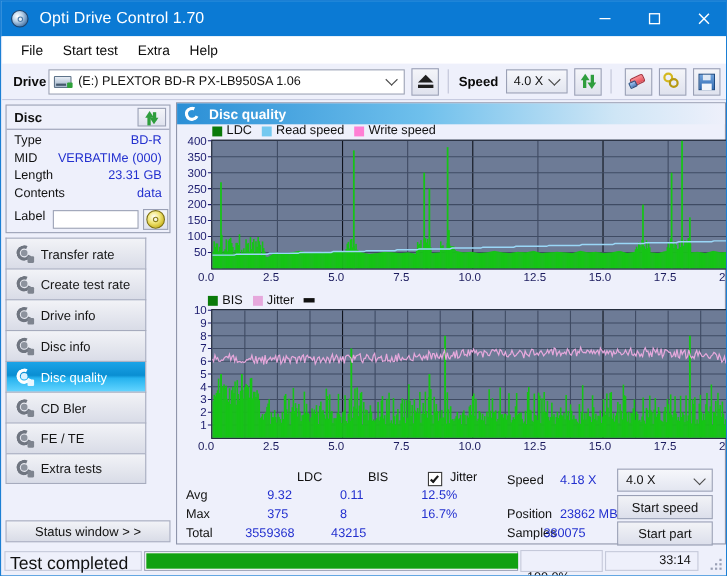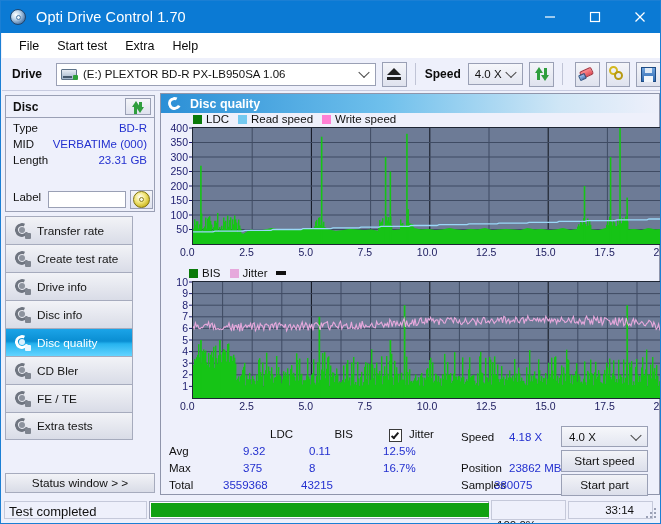--- a/index.html
+++ b/index.html
@@ -57,21 +57,21 @@
 
   
   #toolbar {
     position: absolute; left: 1px; top: 57px; width: 659px; height: 33px;
     background: #eef0fb;
     display: flex; align-items: center;
     border-bottom: 1px solid #c7cbe0;
   }
   #drive-label {
     font-size: 12px; font-weight: bold; color: #0b0b0b;
-    margin-left: 10px; margin-right: 14px;
+    margin-left: 10px; margin-right: 2px;
   }
   #drive-combo {
     width: 324px; height: 23px; background: #ffffff;
     border: 1px solid #9aa0b5;
     display: flex; align-items: center; position: relative;
   }
   #drive-combo .drvicon {
     width: 17px; height: 15px; margin-left: 4px; margin-right: 5px;
     position: relative; flex: 0 0 auto;
   }
@@ -312,37 +312,37 @@
     display: flex; align-items: center; justify-content: center;
     font-size: 11.8px; color: #111;
   }
 
   
   #statusbar {
     position: absolute; left: 1px; top: 496px; width: 659px; height: 26px;
     background: #eef0fb; display: flex; align-items: center;
   }
   #status-text {
-    width: 143px; height: 18px; font-size: 13px; color: #111;
+    width: 125px; height: 18px; font-size: 16px; color: #111;
     padding-left: 4px; padding-top: 2px;
     border: 1px solid #c5c9da;
     margin-left: 2px;
   }
   #progress-outer {
     width: 340px; height: 18px; background: #ffffff; border: 1px solid #9aa0b5;
     margin-left: 2px; position: relative;
   }
   #progress-fill { position: absolute; left: 1px; top: 1px; height: 14px; background: #11a111; }
   #pct-box {
     width: 75px; height: 18px; border: 1px solid #c5c9da; margin-left: 2px;
     font-size: 11.5px; color: #111; padding-left: 5px; padding-top: 18px;
   }
   #time-box {
     width: 85px; height: 18px; border: 1px solid #c5c9da; margin-left: 2px;
-    font-size: 11.5px; color: #111; text-align: right; padding-right: 18px; padding-top: 2px;
+    font-size: 11.5px; color: #111; text-align: right; padding-right: 6px; padding-top: 2px;
   }
   #grip { position: absolute; right: 3px; bottom: 3px; width: 12px; height: 12px; }
   #grip i {
     position: absolute; width: 2px; height: 2px; background: #9aa0b5;
   }
 </style>
 </head>
 <body>
 
 <div id="app">
@@ -452,20 +452,24 @@
         <span class="k">Type</span>
         <span class="v">BD-R</span>
       </div>
       <div class="disc-row" style="top:42px">
         <span class="k">MID</span>
         <span class="v">VERBATIMe (000)</span>
       </div>
       <div class="disc-row" style="top:58px">
         <span class="k">Length</span>
         <span class="v">23.31 GB</span>
+      </div>
+      <div class="disc-row" style="top:74px">
+        <span class="k">Contents</span>
+        <span class="v">data</span>
       </div>
       <div class="disc-row" style="top:95px">
         <span class="k">Label</span>
       </div>
       <input id="label-input" type="text" value="" style="">
       <div id="label-btn">
         <div class="disclabel-ic">
           <div class="d"></div>
             <div class="h"></div>
         </div>

